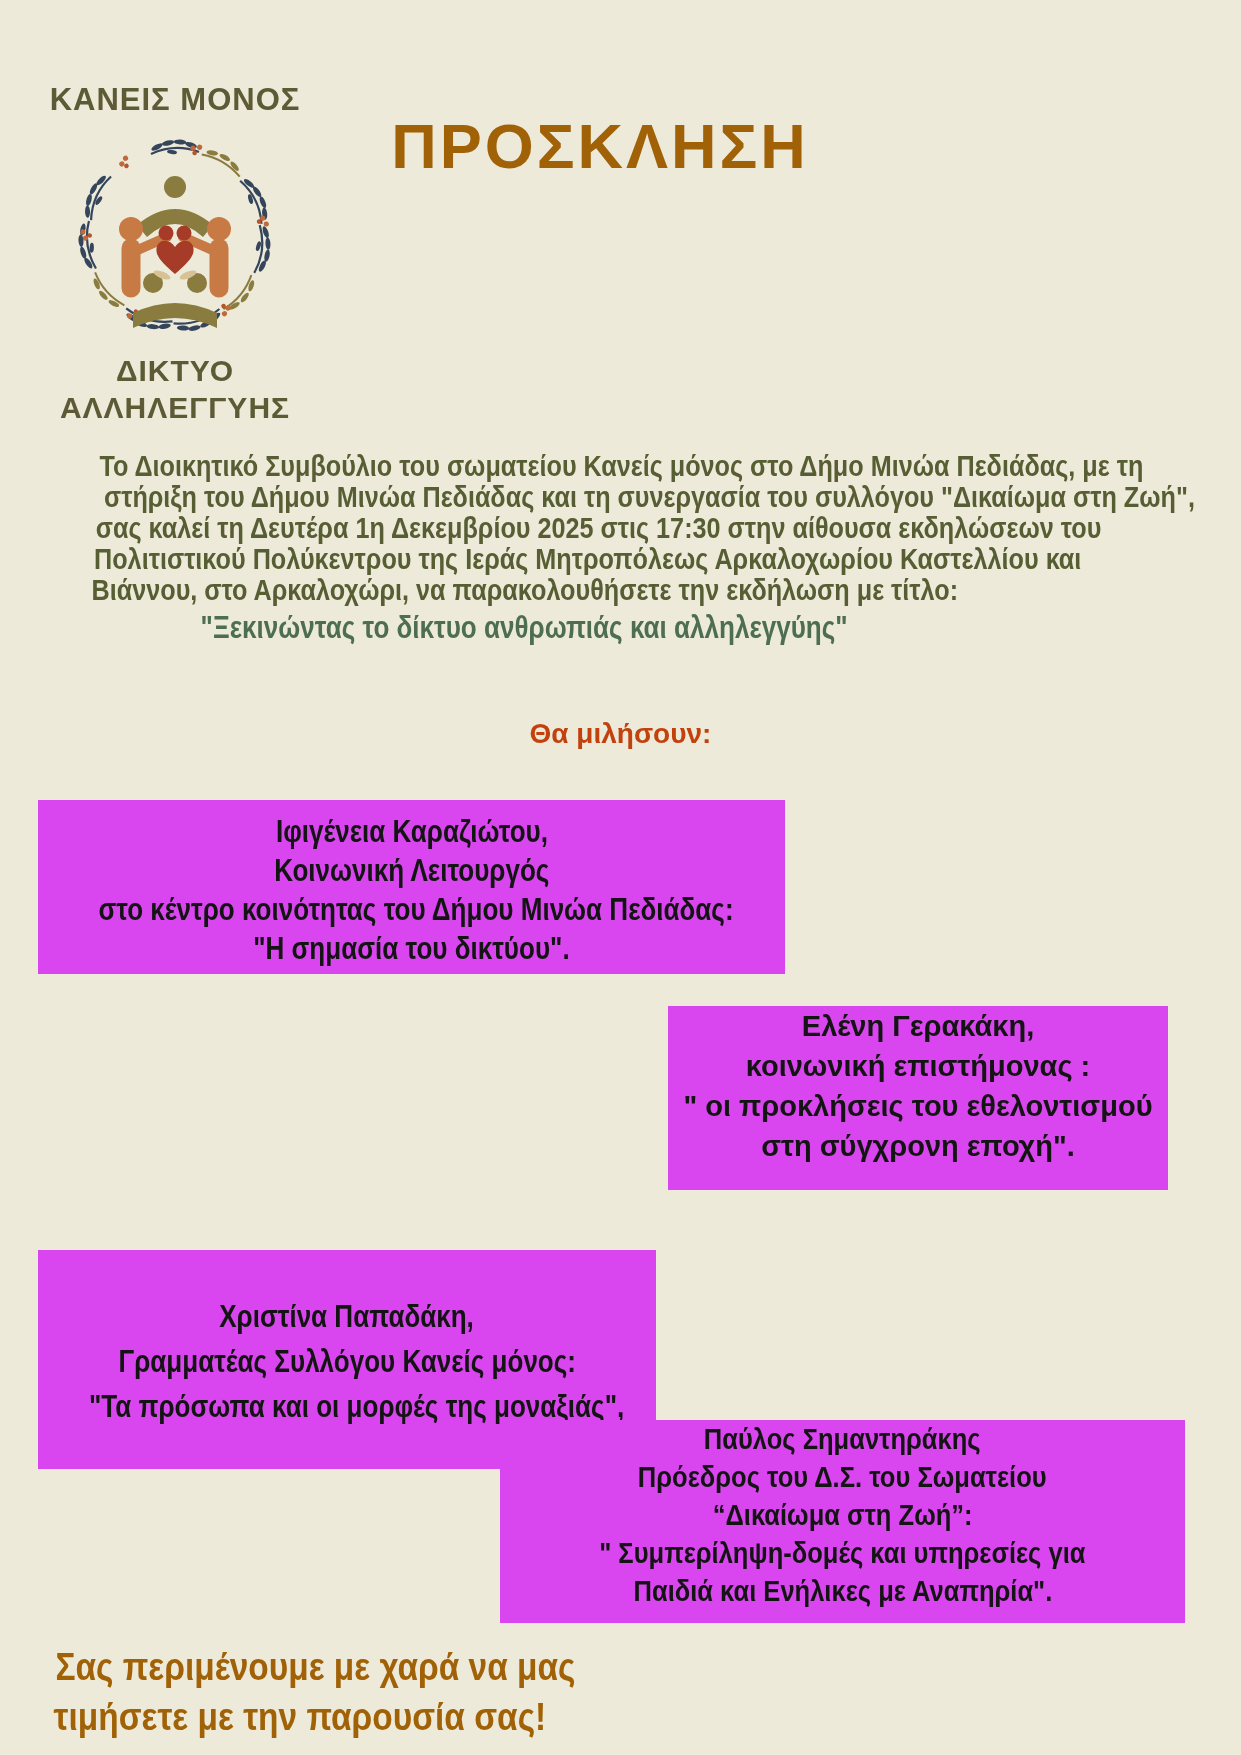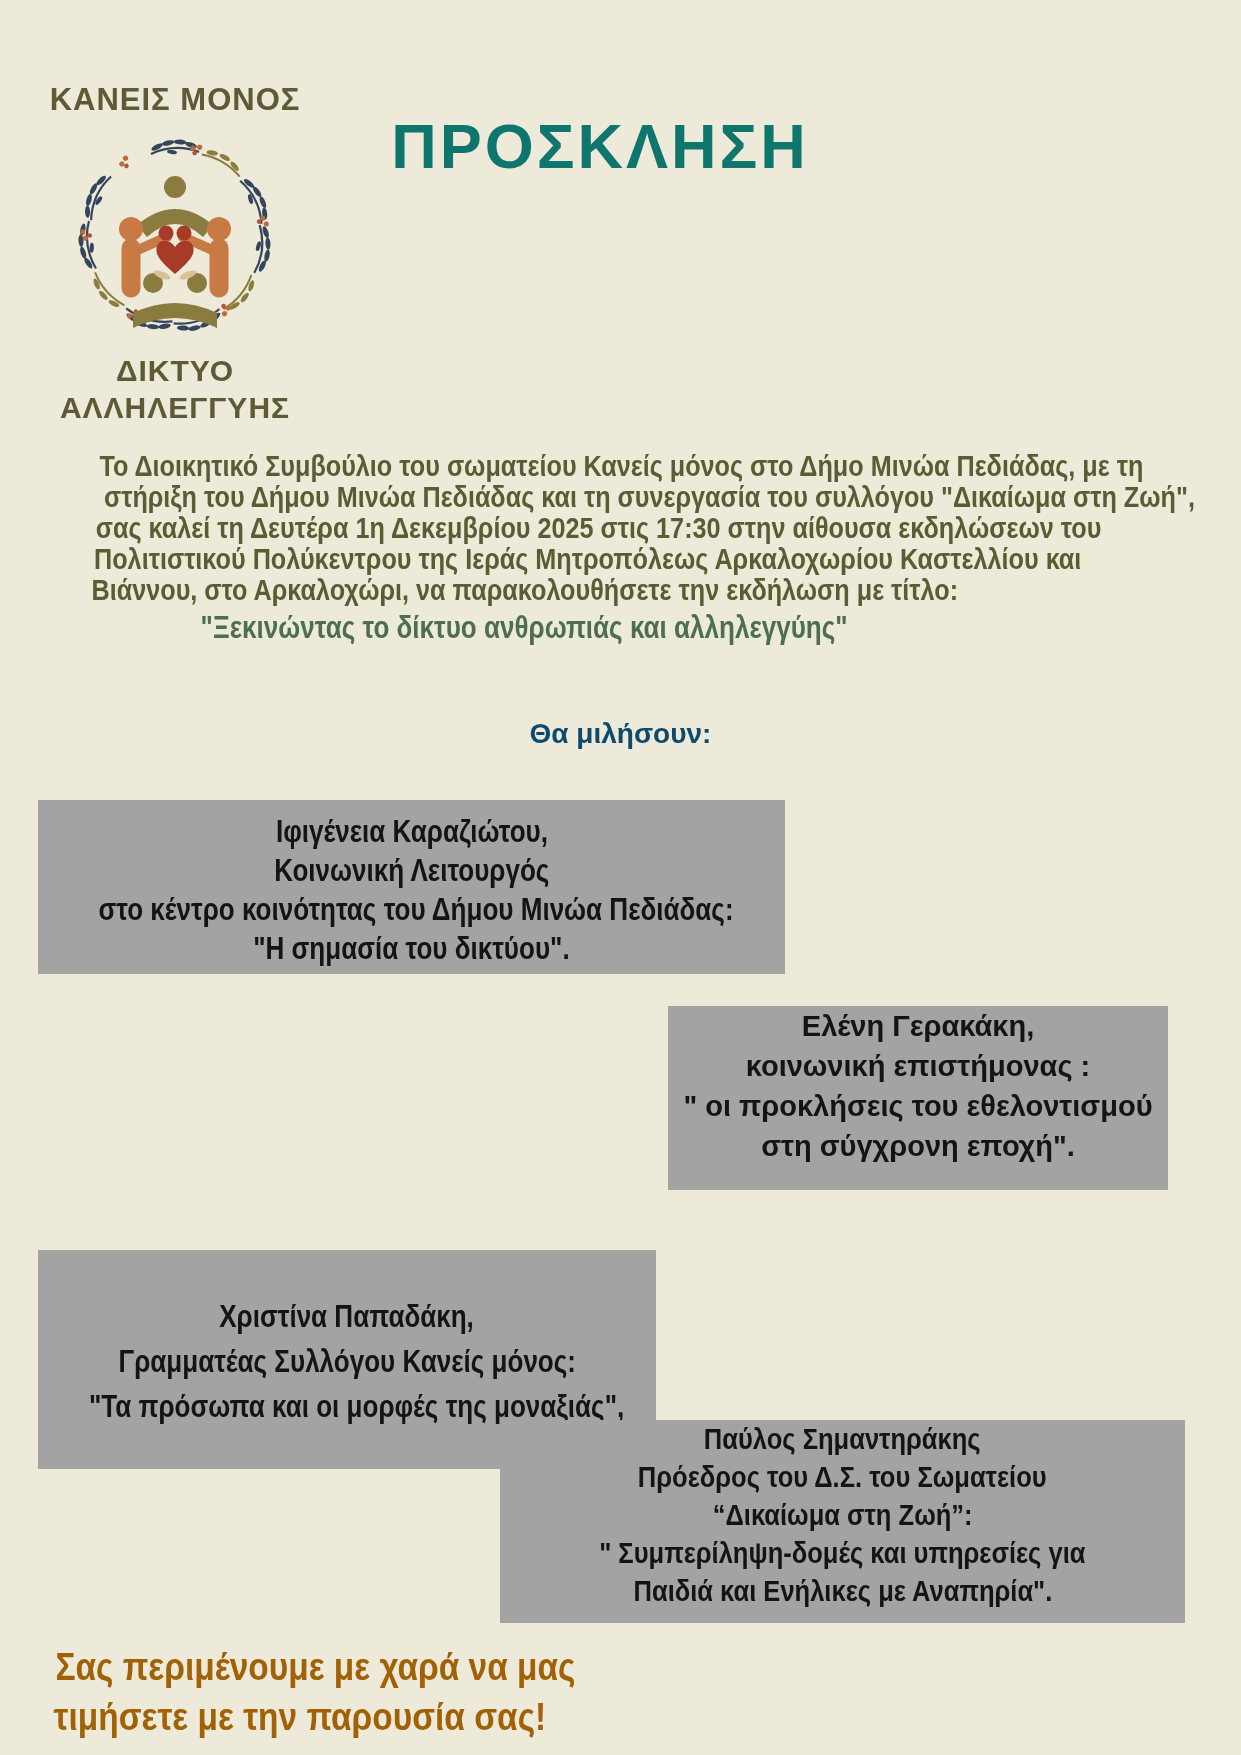--- a/index.html
+++ b/index.html
@@ -21,41 +21,41 @@
   .org-subtitle{
     position:absolute;left:30px;top:352px;width:290px;
     text-align:center;font-size:30px;font-weight:bold;
     letter-spacing:1px;color:#5d5a36;line-height:37px;
   }
   
   .page-title{
     position:absolute;left:0;top:110px;width:1200px;
     text-align:center;
     font-size:63px;font-weight:bold;letter-spacing:3px;
-    color:#0f766e;
+    color:#a16207;
   }
   
   .intro{
     position:absolute;left:0;top:450px;width:1049px;
     text-align:center;color:#575e34;
   }
   .intro-line{height:31px;line-height:31px;font-size:30px;font-weight:bold;white-space:nowrap;}
   .cond{display:inline-block;transform:scaleX(0.84);transform-origin:center;white-space:nowrap;}
   .cond88{display:inline-block;transform:scaleX(0.88);transform-origin:center;white-space:nowrap;}
   .event-title-line{
     margin-top:6px;height:33px;line-height:33px;
     font-size:31px;font-weight:bold;color:#4d6e52;white-space:nowrap;
   }
   .speakers-heading{
     position:absolute;left:0;top:718px;width:1241px;
-    text-align:center;font-size:28px;font-weight:bold;color:#0c4a6e;
+    text-align:center;font-size:28px;font-weight:bold;color:#c2410c;
   }
   
   .card{
-    position:absolute;background:#a3a3a3;color:#141414;
+    position:absolute;background:#d946ef;color:#141414;
     text-align:center;font-weight:bold;
   }
   .card .line{white-space:nowrap;}
   .card1{left:38px;top:800px;width:747px;height:162px;padding-top:12px;}
   .card1 .line{font-size:31px;line-height:39px;}
   .card2{left:668px;top:1006px;width:500px;height:184px;}
   .card2 .line{font-size:29px;line-height:40px;}
   .card3{left:38px;top:1212px;width:618px;height:175px;padding-top:44px;margin-top:38px;}
   .card3 .line{font-size:31px;line-height:45px;}
   .card4{left:500px;top:1420px;width:685px;height:203px;}

